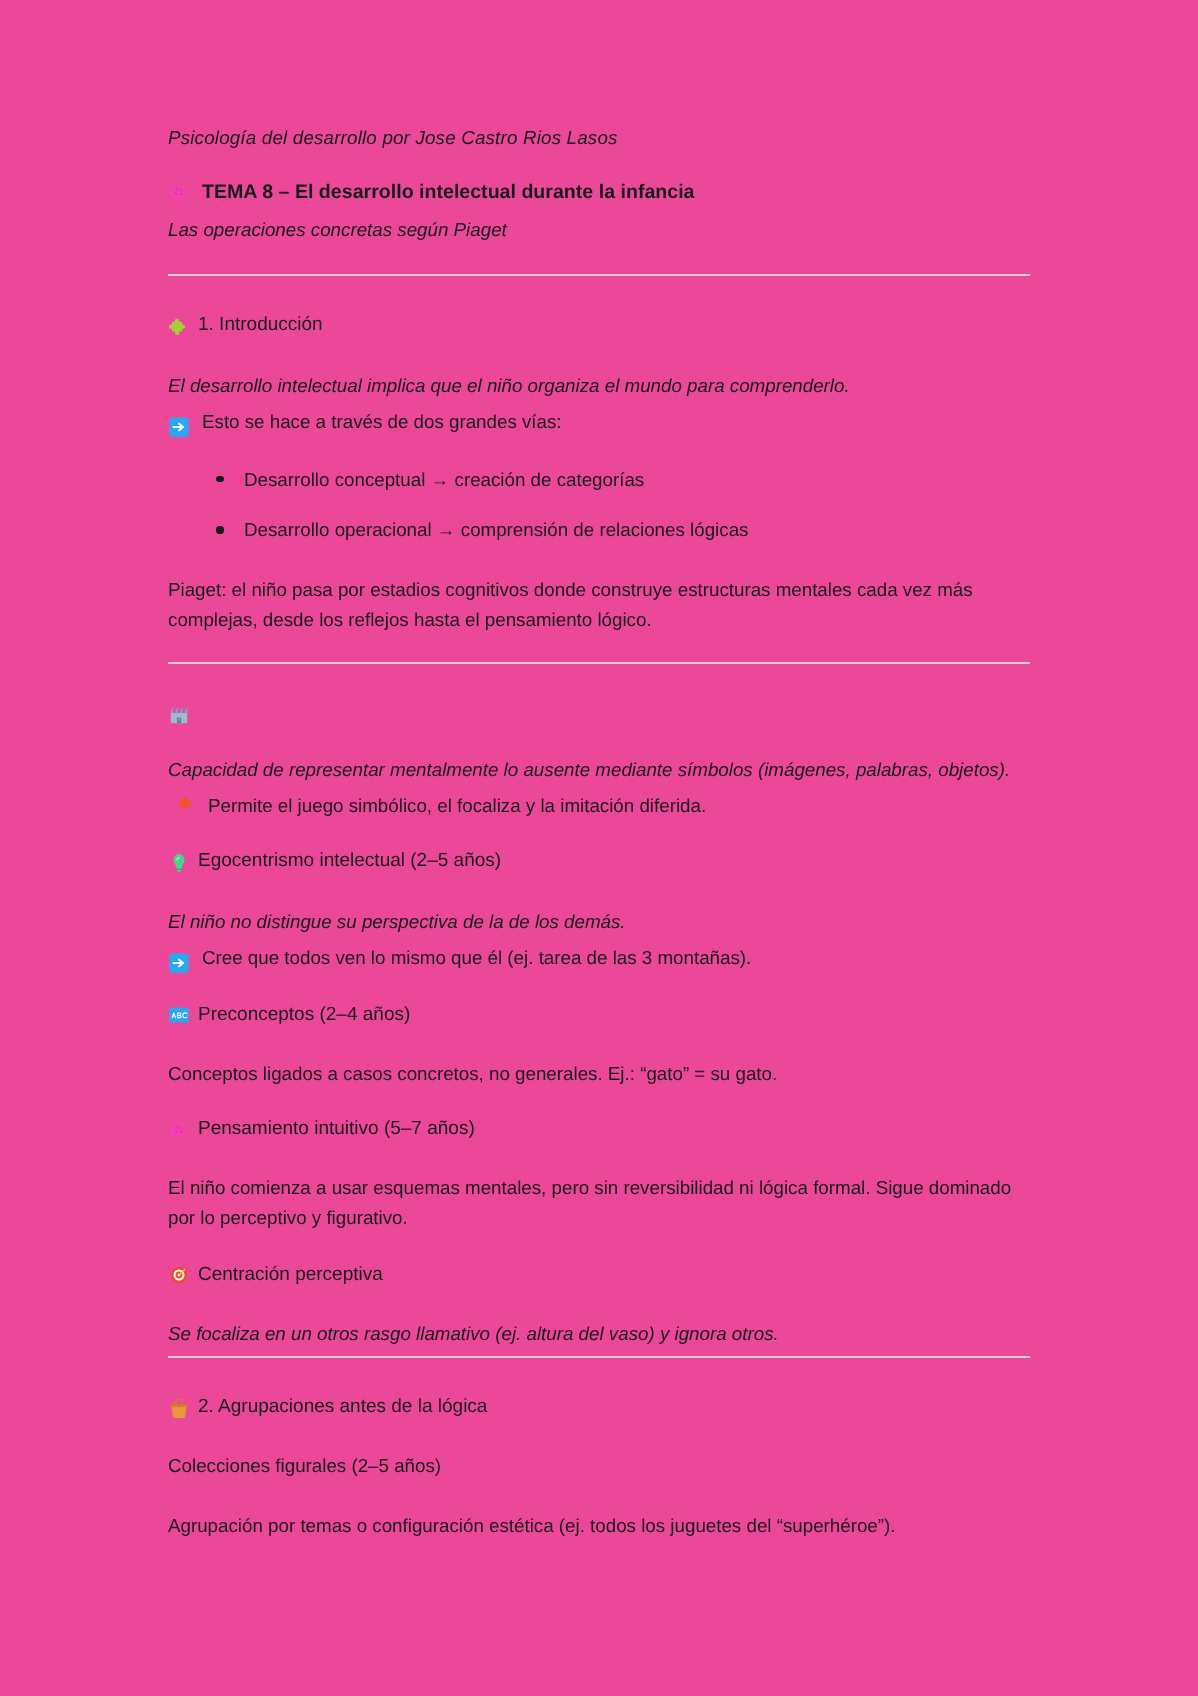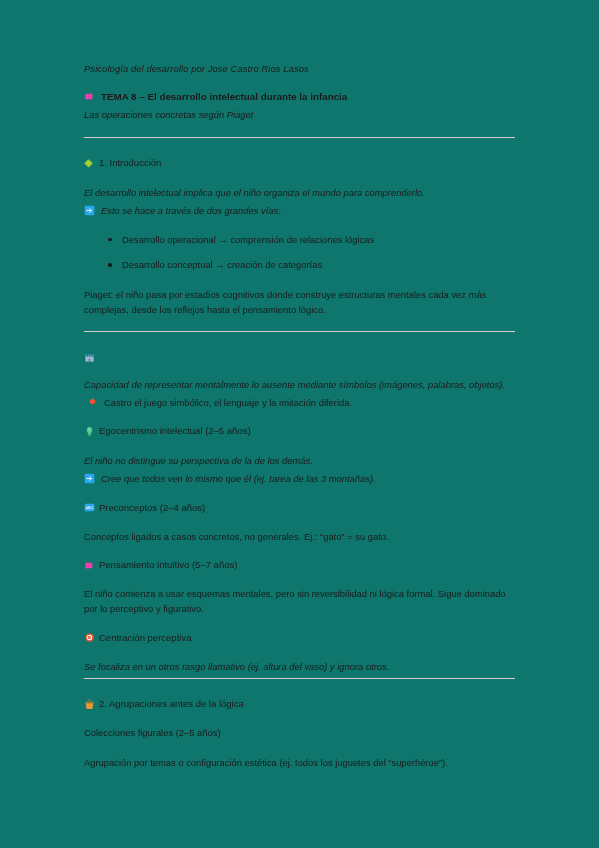--- a/index.html
+++ b/index.html
@@ -10,21 +10,21 @@
   }
   body {
     font-family: "Liberation Sans", "DejaVu Sans", sans-serif;
     color: #1a1a1a;
     -webkit-font-smoothing: antialiased;
   }
   .page {
     position: relative;
     width: 599px;
     height: 848px;
-    background: #0f766e;
+    background: #ec4899;
     box-sizing: border-box;
     padding: 62px 84px 0 84px;
     overflow: hidden;
   }
   .doc {
     width: 431px;
   }
 
   
   .meta-line {
@@ -76,23 +76,22 @@
     margin: 0 0 14px 0;
     color: #1a1a1a;
   }
   p.body.tight { margin-bottom: 4px; font-style: italic; }
 
   .callout {
     font-size: 9.4px;
     line-height: 1.55;
     margin: 0 0 14px 0;
     display: flex;
-    align-items: flex-start;
+    align-items: flex-end;
     gap: 6px;
-    font-style: italic;
   }
 
   ul.bullets {
     list-style: none;
     margin: 0 0 14px 0;
     padding: 0 0 0 24px;
   }
   ul.bullets li {
     font-size: 9.4px;
     line-height: 1.55;
@@ -195,22 +194,22 @@
       <span class="emo">
         <svg viewBox="0 0 32 32" xmlns="http://www.w3.org/2000/svg">
           <rect x="2" y="2" width="28" height="28" rx="4" fill="#29a7f0"></rect>
           <path d="M8 16h12M16 11l6 5-6 5" stroke="#ffffff" stroke-width="2.6" fill="none" stroke-linecap="round" stroke-linejoin="round"></path>
         </svg>
       </span>
       <span>Esto se hace a través de dos grandes vías:</span>
     </div>
 
     <ul class="bullets">
+      <li>Desarrollo conceptual → creación de categorías</li>
       <li>Desarrollo operacional → comprensión de relaciones lógicas</li>
-      <li>Desarrollo conceptual → creación de categorías</li>
     </ul>
 
     <p class="body">Piaget: el niño pasa por estadios cognitivos donde construye estructuras mentales cada vez más complejas, desde los reflejos hasta el pensamiento lógico.</p>
 
     <hr class="rule">
 
 
     <div class="heading">
       <span class="emo">
         <svg viewBox="0 0 32 32" xmlns="http://www.w3.org/2000/svg">
@@ -219,21 +218,21 @@
           <path d="M7 5l2 3H5zM14 5l2 3h-4zM21 5l2 3h-4zM28 5l2 3h-4z" fill="#49b3e6"></path>
           <path d="M13 20h6v8h-6z" fill="#5e7f9e"></path>
           <circle cx="16" cy="23" r="1.1" fill="#f7c548"></circle>
         </svg>
       </span>
     </div>
 
     <p class="body tight">Capacidad de representar mentalmente lo ausente mediante símbolos (imágenes, palabras, objetos).</p>
 
     <ul class="diamonds">
-      <li>Castro el juego simbólico, el lenguaje y la imitación diferida.</li>
+      <li>Permite el juego simbólico, el focaliza y la imitación diferida.</li>
     </ul>
 
     <div class="heading">
       <span class="emo">
         <svg viewBox="0 0 32 32" xmlns="http://www.w3.org/2000/svg">
           <path d="M16 3c4.5 0 8 3.6 8 8.4 0 4-2.2 6.3-3.6 9.3-.8 1.7-1 3.3-1 4.8 0 2.1-1.5 3.5-3.4 3.5s-3.4-1.4-3.4-3.5c0-1.5-.2-3.1-1-4.8C10.2 17.7 8 15.4 8 11.4 8 6.6 11.5 3 16 3z" fill="#4fcf8e"></path>
           <path d="M13 11.5c.4-2 1.6-3.2 3.3-3.5" stroke="#e8fff4" stroke-width="1.4" fill="none" stroke-linecap="round"></path>
           <path d="M12.5 25h7" stroke="#2aa468" stroke-width="1.6" stroke-linecap="round"></path>
         </svg>
       </span>

